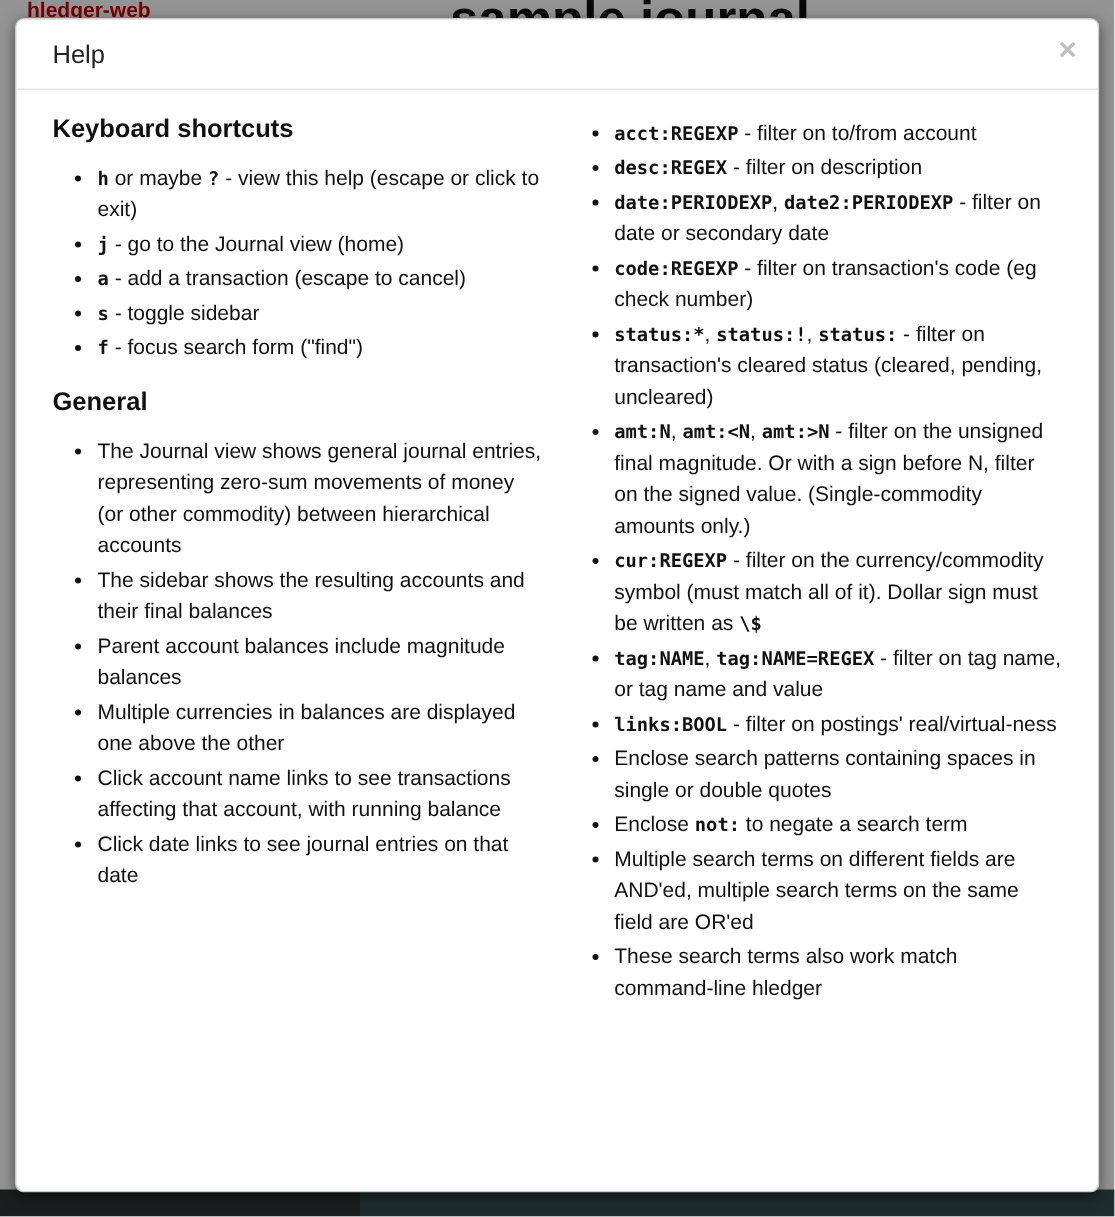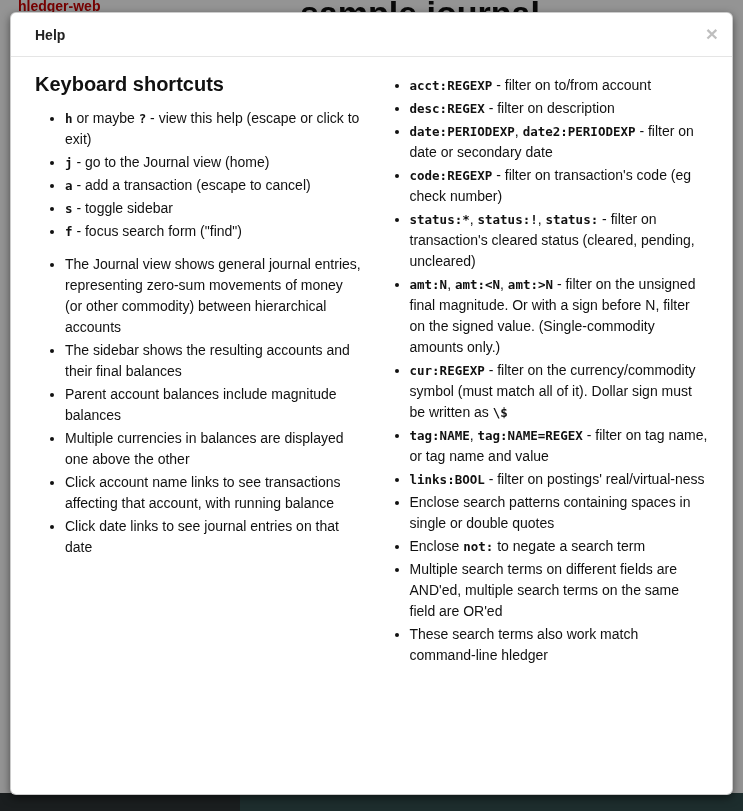--- a/index.html
+++ b/index.html
@@ -42,37 +42,37 @@
     box-shadow:0 3px 9px rgba(0,0,0,0.5);
     display:flex; flex-direction:column;
     overflow:hidden;
   }
   .modal-header {
     padding:14px 15px 12px 24px;
     border-bottom:1px solid #e5e5e5;
     position:relative;
   }
   .modal-title {
-    font-size:14px; font-weight:700; color:#222; line-height:1.2;
+    font-size:17px; font-weight:400; color:#222; line-height:1.2;
   }
   .close {
     position:absolute; top:10px; right:14px;
     font-size:21px; font-weight:bold; line-height:1;
     color:#000; opacity:0.25; cursor:pointer;
     font-family:"Liberation Sans", sans-serif;
   }
   .modal-body {
     flex:1; display:flex;
     padding:6px 16px 15px 16px;
     overflow:hidden;
   }
   .col { flex:1; padding:0 8px; min-width:0; }
 
   .section-heading {
-    font-size:20px; font-weight:bold; color:#111;
+    font-size:17px; font-weight:bold; color:#111;
     margin:16px 0 10px 0;
   }
   .col .section-heading:first-child { margin-top:10px; }
 
   .help-list {
     margin:12px 0 10px 0; padding-left:30px;
     list-style:disc;
   }
   .help-list li {
     font-size:14px; color:#111; line-height:1.5;
@@ -102,20 +102,21 @@
   <div class="modal-body">
     <div class="col">
         <h4 class="section-heading">Keyboard shortcuts</h4>
         <ul class="help-list">
           <li><span class="code">h</span><span> or maybe </span><span class="code">?</span><span> - view this help (escape or click to exit)</span></li>
           <li><span class="code">j</span><span> - go to the Journal view (home)</span></li>
           <li><span class="code">a</span><span> - add a transaction (escape to cancel)</span></li>
           <li><span class="code">s</span><span> - toggle sidebar</span></li>
           <li><span class="code">f</span><span> - focus search form ("find")</span></li>
         </ul>
+        <h4 class="section-heading">General</h4>
         <ul class="help-list">
           <li><span>The Journal view shows general journal entries, representing zero-sum movements of money (or other commodity) between hierarchical accounts</span></li>
           <li><span>The sidebar shows the resulting accounts and their final balances</span></li>
           <li><span>Parent account balances include magnitude balances</span></li>
           <li><span>Multiple currencies in balances are displayed one above the other</span></li>
           <li><span>Click account name links to see transactions affecting that account, with running balance</span></li>
           <li><span>Click date links to see journal entries on that date</span></li>
         </ul>
       </div>
     <div class="col">

